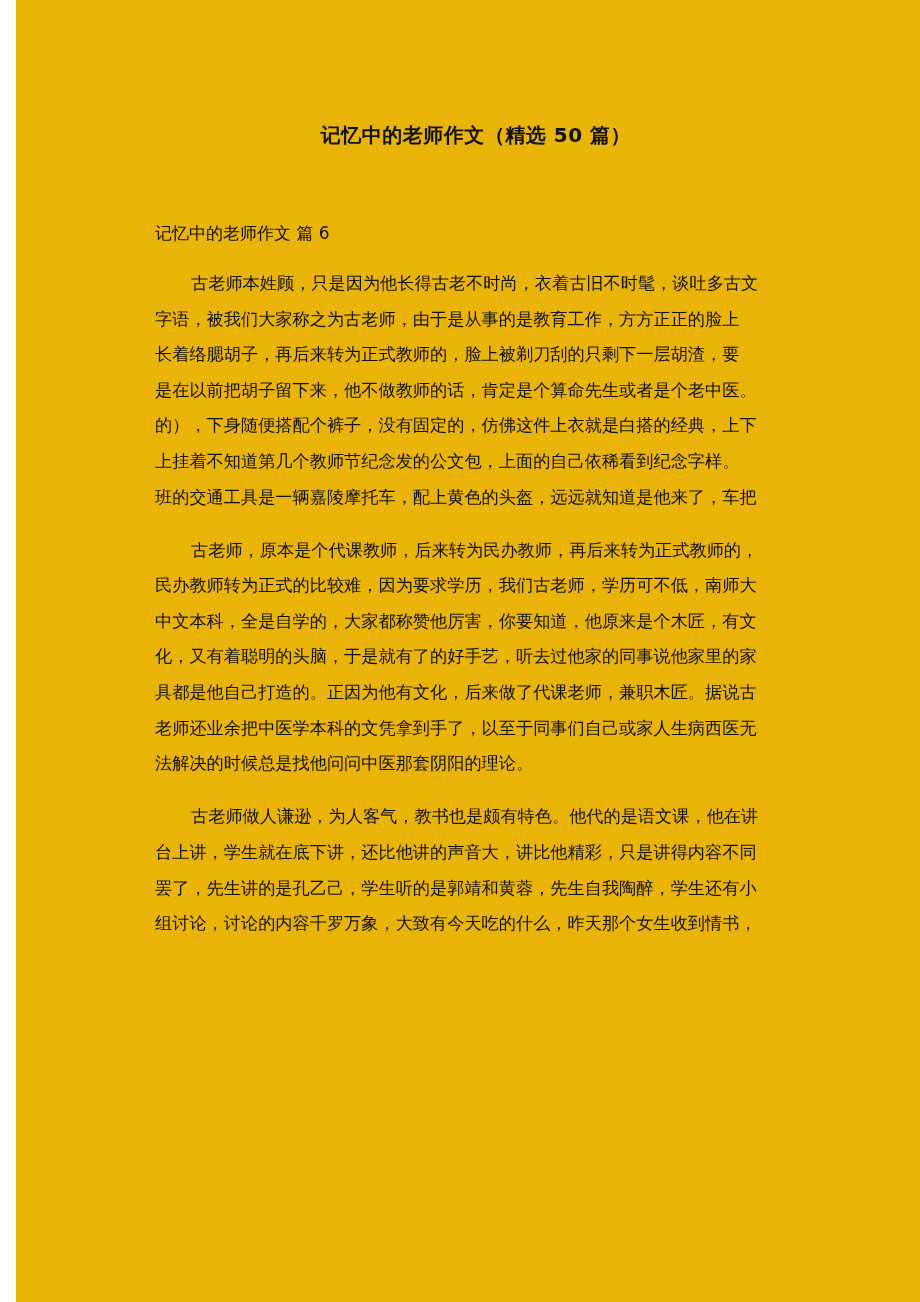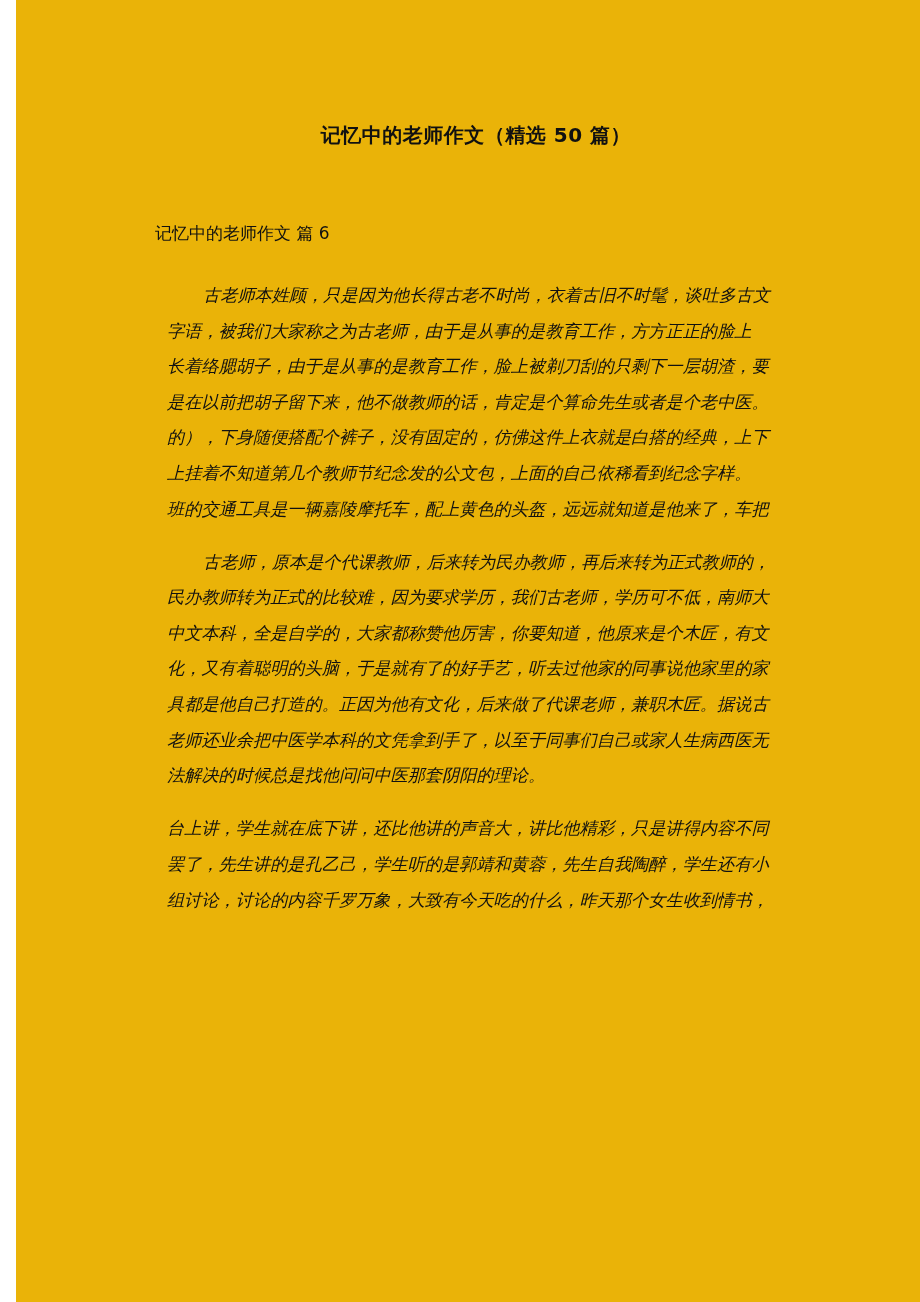--- a/index.html
+++ b/index.html
@@ -41,22 +41,21 @@
       top: 222px;
       font-size: 17px;
       color: #111;
       margin: 0;
       white-space: nowrap;
     }
     .body-text {
       position: absolute;
       left: 139px;
       width: 660px;
-      margin: 12px;
-      font-style: italic;
+      margin: 0;
     }
     .line {
       height: 35.6px;
       line-height: 35.6px;
       font-size: 17.2px;
       white-space: nowrap;
       color: #111;
       display: block;
     }
     .line.indent {
@@ -73,21 +72,21 @@
 
   <h1 class="doc-title">记忆中的老师作文（精选 50 篇）</h1>
 
   <h2 class="section-heading" style="font-weight:normal;">记忆中的老师作文  篇 6</h2>
 
   <div class="body-text" style="top:266px;">
 
     <div class="paragraph">
       <span class="line indent">古老师本姓顾，只是因为他长得古老不时尚，衣着古旧不时髦，谈吐多古文</span>
       <span class="line">字语，被我们大家称之为古老师，由于是从事的是教育工作，方方正正的脸上</span>
-      <span class="line">长着络腮胡子，由于是从事的是教育工作，脸上被剃刀刮的只剩下一层胡渣，要</span>
+      <span class="line">长着络腮胡子，再后来转为正式教师的，脸上被剃刀刮的只剩下一层胡渣，要</span>
       <span class="line">是在以前把胡子留下来，他不做教师的话，肯定是个算命先生或者是个老中医。</span>
       <span class="line">的），下身随便搭配个裤子，没有固定的，仿佛这件上衣就是白搭的经典，上下</span>
       <span class="line">上挂着不知道第几个教师节纪念发的公文包，上面的自己依稀看到纪念字样。</span>
       <span class="line">班的交通工具是一辆嘉陵摩托车，配上黄色的头盔，远远就知道是他来了，车把</span>
     </div>
 
     <div class="para-gap"></div>
 
     <div class="paragraph">
       <span class="line indent">古老师，原本是个代课教师，后来转为民办教师，再后来转为正式教师的，</span>
@@ -95,19 +94,20 @@
       <span class="line">中文本科，全是自学的，大家都称赞他厉害，你要知道，他原来是个木匠，有文</span>
       <span class="line">化，又有着聪明的头脑，于是就有了的好手艺，听去过他家的同事说他家里的家</span>
       <span class="line">具都是他自己打造的。正因为他有文化，后来做了代课老师，兼职木匠。据说古</span>
       <span class="line">老师还业余把中医学本科的文凭拿到手了，以至于同事们自己或家人生病西医无</span>
       <span class="line">法解决的时候总是找他问问中医那套阴阳的理论。</span>
     </div>
 
     <div class="para-gap"></div>
 
     <div class="paragraph">
+      <span class="line indent">古老师做人谦逊，为人客气，教书也是颇有特色。他代的是语文课，他在讲</span>
       <span class="line">台上讲，学生就在底下讲，还比他讲的声音大，讲比他精彩，只是讲得内容不同</span>
       <span class="line">罢了，先生讲的是孔乙己，学生听的是郭靖和黄蓉，先生自我陶醉，学生还有小</span>
       <span class="line">组讨论，讨论的内容千罗万象，大致有今天吃的什么，昨天那个女生收到情书，</span>
     </div>
 
   </div>
 </div>
 
 </body></html>

